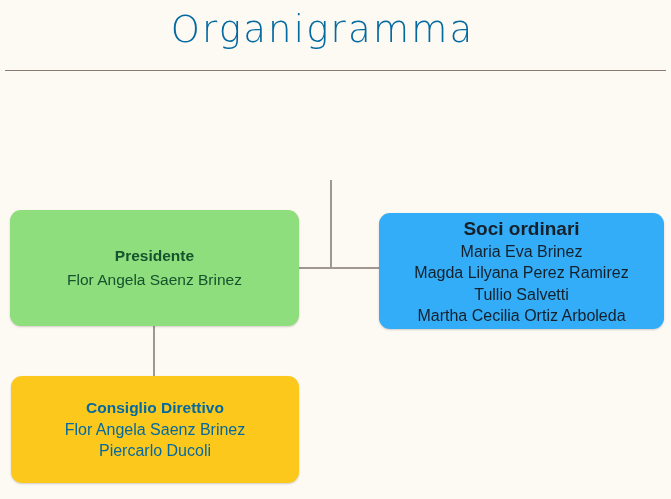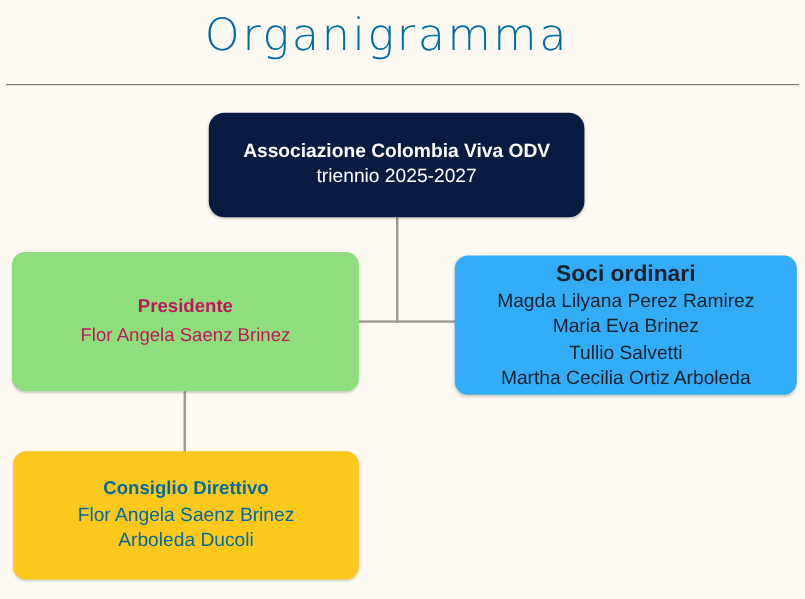--- a/index.html
+++ b/index.html
@@ -111,21 +111,21 @@
   }
   #node-root .node-line { line-height: 1.38; }
 
   
   #node-president {
     left: 10px;
     top: 210px;
     width: 289px;
     height: 116px;
     background: #8ede7d;
-    color: #be185d;
+    color: #14532d;
     font-size: 15.5px;
   }
   #node-president .node-title { font-size: 15.5px; margin-bottom: 4px; }
 
   
   #node-soci {
     left: 379px;
     top: 213px;
     width: 285px;
     height: 116px;
@@ -156,37 +156,33 @@
 
   <div id="page-title">Organigramma</div>
 
   <div id="title-rule"></div>
 
   <div id="conn-root-drop" class="connector conn-v"></div>
   <div id="conn-split-left" class="connector conn-h"></div>
   <div id="conn-split-right" class="connector conn-h"></div>
   <div id="conn-pres-drop" class="connector conn-v"></div>
 
-  <div id="node-root" class="node">
-    <div class="node-title">Associazione Colombia Viva ODV</div>
-    <div class="node-line">triennio 2025-2027</div>
-  </div>
 
   <div id="node-president" class="node">
     <div class="node-title">Presidente</div>
     <div class="node-line">Flor Angela Saenz Brinez</div>
   </div>
 
   <div id="node-soci" class="node">
     <div class="node-title">Soci ordinari</div>
+    <div class="node-line">Maria Eva Brinez</div>
     <div class="node-line">Magda Lilyana Perez Ramirez</div>
-    <div class="node-line">Maria Eva Brinez</div>
     <div class="node-line">Tullio Salvetti</div>
     <div class="node-line">Martha Cecilia Ortiz Arboleda</div>
   </div>
 
   <div id="node-consiglio" class="node">
     <div class="node-title">Consiglio Direttivo</div>
     <div class="node-line">Flor Angela Saenz Brinez</div>
-    <div class="node-line">Arboleda Ducoli</div>
+    <div class="node-line">Piercarlo Ducoli</div>
   </div>
 
 </div>
 
 </body></html>

